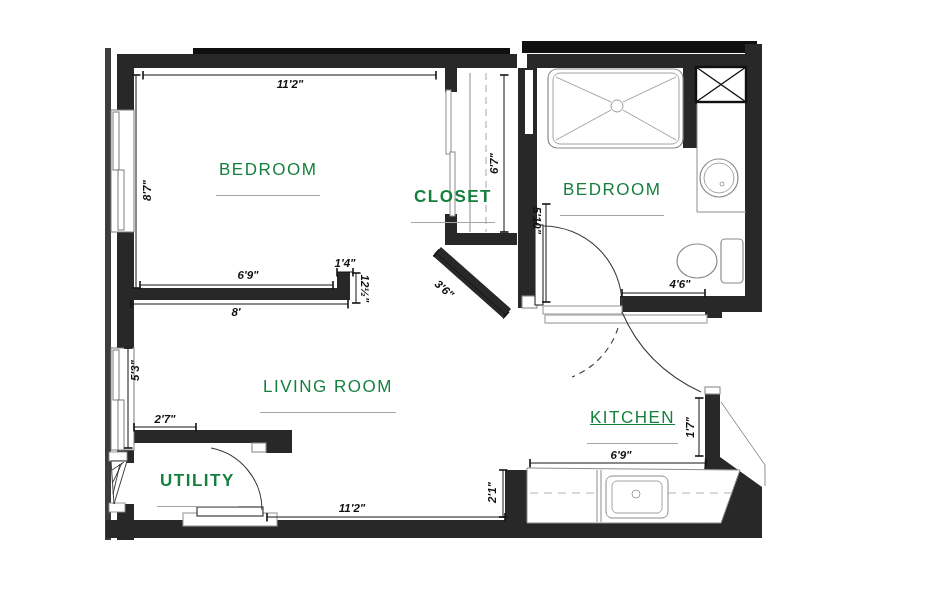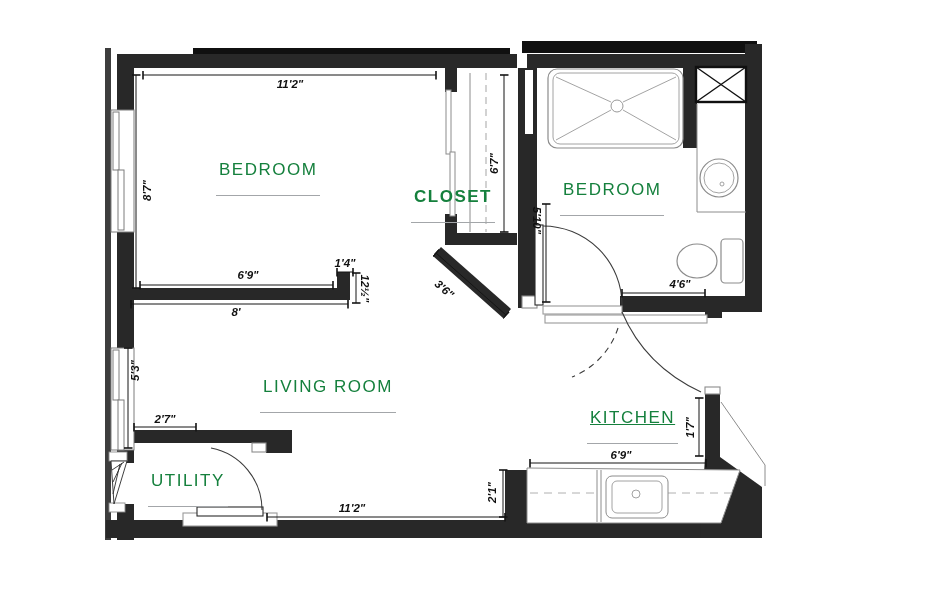--- a/index.html
+++ b/index.html
@@ -171,21 +171,21 @@
     <line x1="530" y1="463" x2="706" y2="463" marker-start="url(#tick)" marker-end="url(#tick)"></line>
     <line x1="699" y1="398" x2="699" y2="456" marker-start="url(#tick)" marker-end="url(#tick)"></line>
   </g>
 </svg>
 
 <div class="room-label" style="left:216px;top:160px;">BEDROOM</div>
 <div class="room-label" style="left:411px;top:187px;font-weight:bold;">CLOSET</div>
 <div class="room-label" style="left:560px;top:180px;">BEDROOM</div>
 <div class="room-label" style="left:260px;top:377px;">LIVING ROOM</div>
 <div class="room-label" style="left:587px;top:408px;text-decoration:underline;">KITCHEN</div>
-<div class="room-label" style="left:148px;top:471px;">UTILITY</div>
+<div class="room-label" style="left:157px;top:471px;font-weight:bold;">UTILITY</div>
 
 <div class="dim" style="left:266px;top:78px;width:48px;">11'2"</div>
 <div class="dim rot-ccw" style="left:130px;top:184px;width:34px;height:13px;">8'7"</div>
 <div class="dim" style="left:228px;top:269px;width:40px;">6'9"</div>
 <div class="dim" style="left:331px;top:257px;width:28px;">1'4"</div>
 <div class="dim rot-cw" style="left:347px;top:282px;width:34px;height:13px;">12½"</div>
 <div class="dim" style="left:218px;top:306px;width:36px;">8'</div>
 <div class="dim rot-ccw" style="left:477px;top:157px;width:34px;height:13px;">6'7"</div>
 <div class="dim rot-diag" style="left:427px;top:283px;width:34px;height:13px;">3'6"</div>
 <div class="dim rot-cw" style="left:517px;top:214px;width:38px;height:13px;">5'10"</div>

